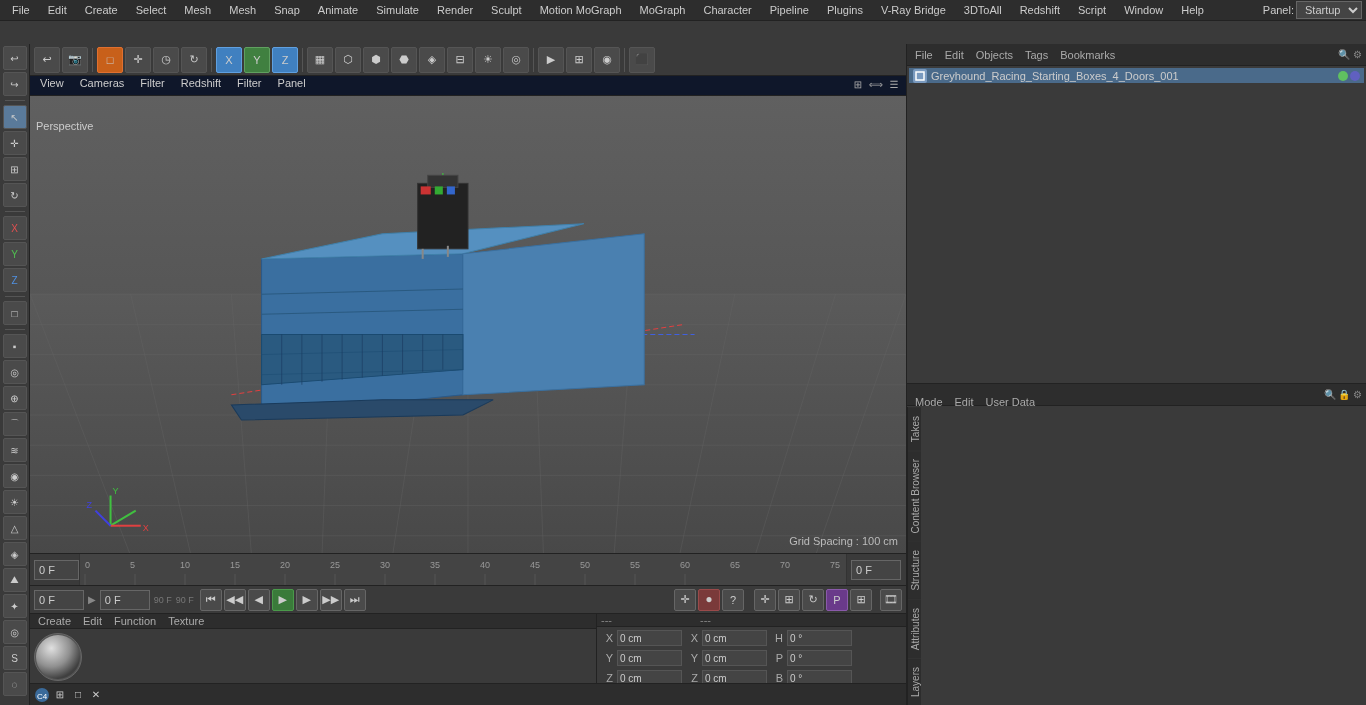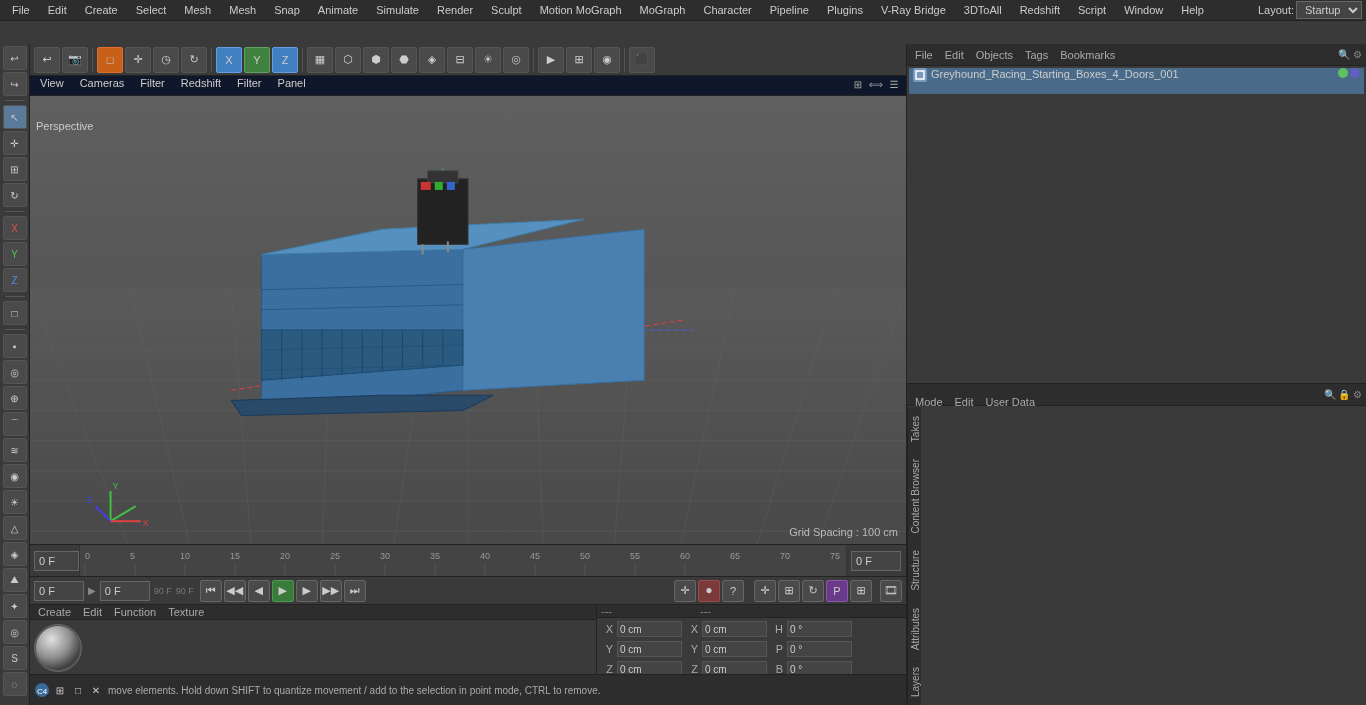--- a/index.html
+++ b/index.html
@@ -200,22 +200,22 @@
     .obj-search {
       margin-left: auto;
       display: flex;
       gap: 2px;
     }
     #object-list {
       padding: 2px;
     }
     .obj-item {
       display: flex;
-      align-items: flex-start;
-      height: 26px;
+      align-items: center;
+      height: 15px;
       padding: 0 4px;
       gap: 4px;
       cursor: pointer;
     }
     .obj-item.selected { background: #4a6a8a; }
     .obj-icon {
       width: 14px;
       height: 14px;
       background: #888;
       border-radius: 2px;
@@ -444,21 +444,21 @@
       background: #4a4a7a;
       border: 1px solid #6a6aaa;
       color: #ccc;
       font-size: 11px;
       padding: 0 8px;
       cursor: pointer;
     }
 
     
     #status-bar {
-      height: 31px;
+      height: 22px;
       background: #2d2d2d;
       border-top: 1px solid #222;
       display: flex;
       align-items: center;
       padding: 0 4px;
       gap: 4px;
     }
     .status-icons {
       display: flex;
       gap: 2px;
@@ -567,21 +567,21 @@
     <span class="menu-item">MoGraph</span>
     <span class="menu-item">Character</span>
     <span class="menu-item">Pipeline</span>
     <span class="menu-item">Plugins</span>
     <span class="menu-item">V-Ray Bridge</span>
     <span class="menu-item">3DToAll</span>
     <span class="menu-item">Redshift</span>
     <span class="menu-item">Script</span>
     <span class="menu-item">Window</span>
     <span class="menu-item">Help</span>
-    <span class="layout-label">Layout:</span>
+    <span class="layout-label">Panel:</span>
     <select class="layout-select">
       <option>Startup</option>
     </select>
   </div>
 
   <div id="main-area" style="height: 683px;">
 
     <div id="left-toolbar">
       <div class="tool-btn">↩</div>
       <div class="tool-btn">↪</div>
@@ -927,21 +927,20 @@
           <div class="status-icon">
             <svg width="16" height="16" viewBox="0 0 16 16">
               <circle cx="8" cy="8" r="7" fill="#3a6a9a"></circle>
               <text x="3" y="12" font-size="8" fill="white">C4</text>
             </svg>
           </div>
           <div class="status-icon">⊞</div>
           <div class="status-icon">□</div>
           <div class="status-icon">✕</div>
         </div>
-        <span class="status-text">move elements. Hold down SHIFT to quantize movement / add to the selection in point mode, CTRL to remove.</span>
       </div>
     </div>
 
     <div id="right-panels">
 
       <div id="right-top">
         <div id="objects-header">
           <span class="obj-header-btn">File</span>
           <span class="obj-header-btn">Edit</span>
           <span class="obj-header-btn">Objects</span>

